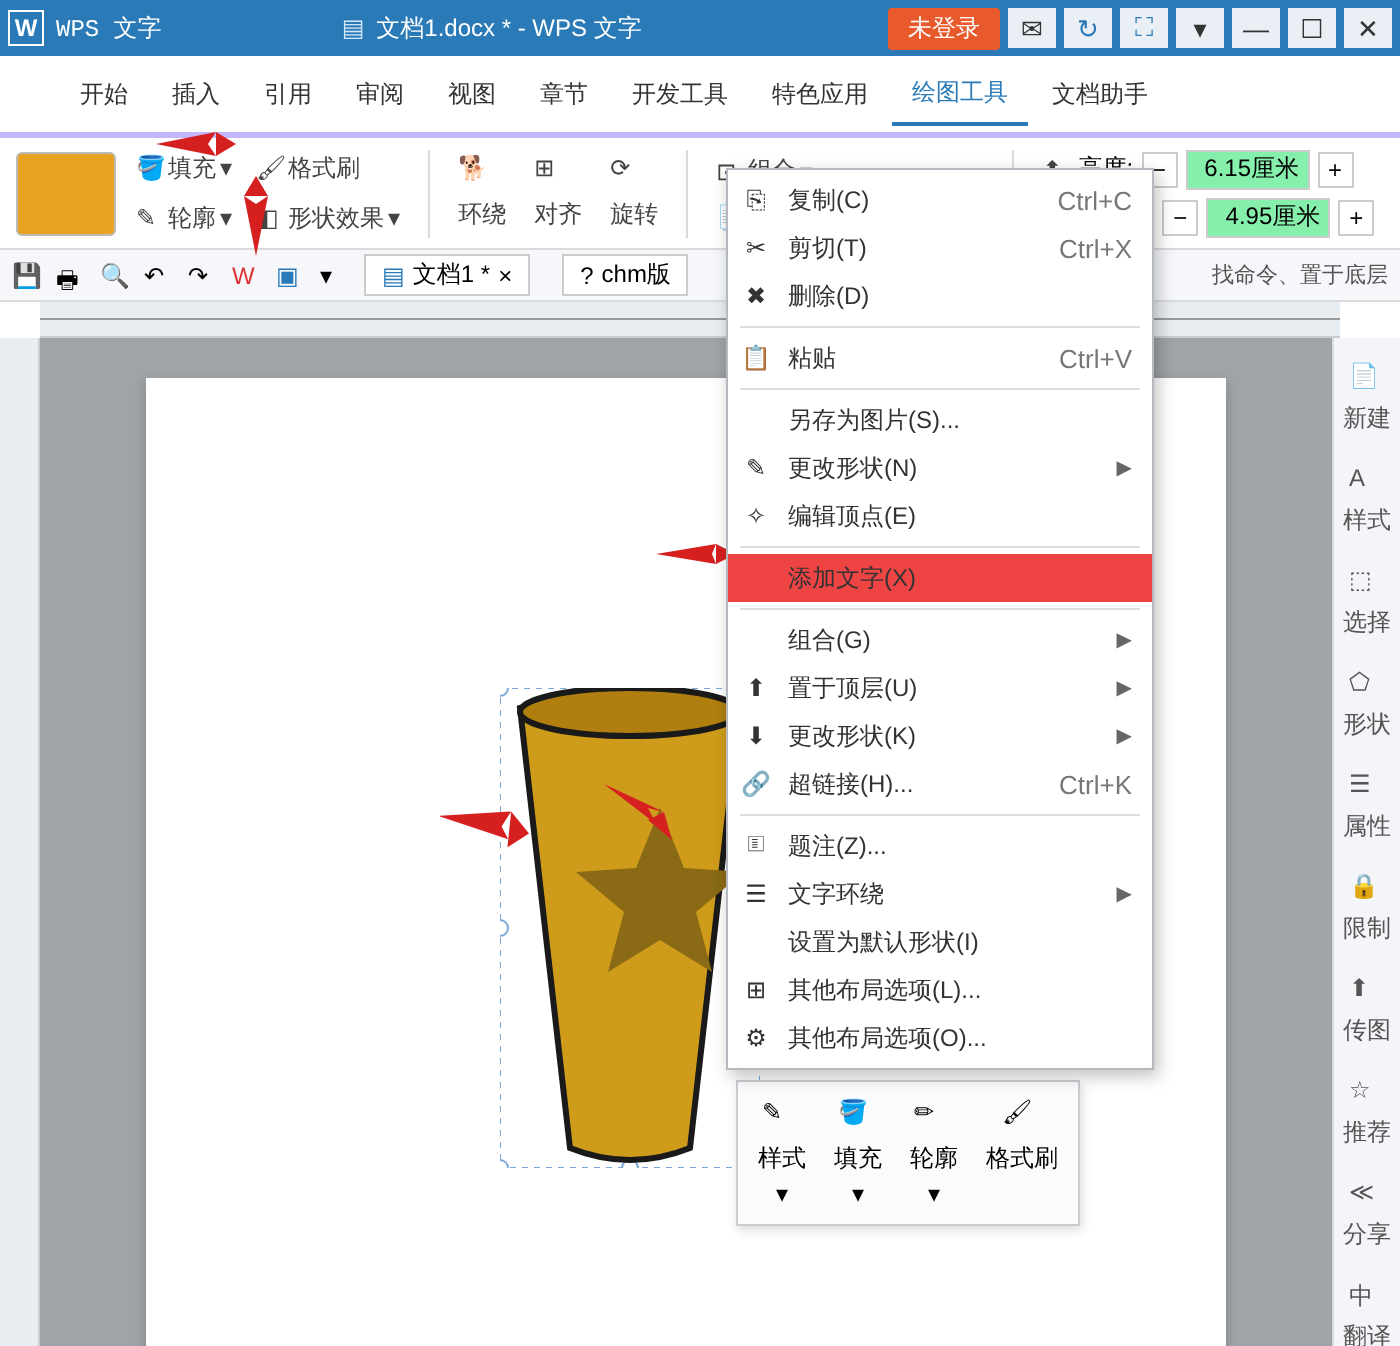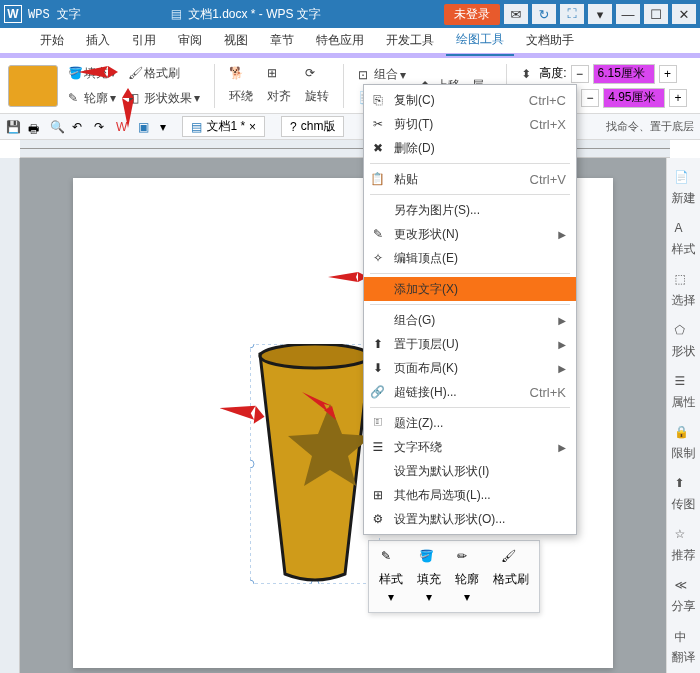--- a/index.html
+++ b/index.html
@@ -5,47 +5,47 @@
 * { margin: 0; padding: 0; box-sizing: border-box; font-family: "Microsoft YaHei", sans-serif; font-size: 12px; }
 body { width: 700px; height: 673px; background: #fff; overflow: hidden; position: relative; }
 .titlebar { height: 28px; background: #2a7ab8; display: flex; align-items: center; color: #fff; padding: 0 4px; }
 .titlebar .logo { width: 18px; height: 18px; border: 1px solid #fff; display: flex; align-items: center; justify-content: center; margin-right: 6px; font-weight: bold; }
 .titlebar .apptitle { font-size: 12px; font-family: Liberation Mono, monospace; }
 .titlebar .doc { margin-left: 90px; display: flex; align-items: center; gap: 6px; }
 .titlebar .right { margin-left: auto; display: flex; align-items: center; gap: 2px; }
 .titlebar .right .pill { background: #e85a2c; padding: 2px 10px; color: #fff; border-radius: 2px; }
 .titlebar .right .btn { width: 24px; height: 20px; display: flex; align-items: center; justify-content: center; color: #333; background: #e9eff5; margin-left: 2px; font-size: 13px; }
 .titlebar .right .btn.blue { color: #2a7ab8; }
-.menubar { height: 30px; background: #fff; border-bottom: 5px solid #c4b5fd; display: flex; align-items: center; padding-left: 30px; gap: 2px; }
+.menubar { height: 41px; background: #fff; border-bottom: 3px solid #c4b5fd; display: flex; align-items: center; padding-left: 30px; gap: 2px; }
 .menubar .tab { padding: 6px 10px; color: #333; cursor: pointer; }
 .menubar .tab.active { color: #2a7ab8; border-bottom: 2px solid #2a7ab8; }
 .toolbar { height: 56px; background: #fff; border-bottom: 1px solid #dadada; display: flex; align-items: center; padding: 4px 8px; gap: 6px; position: relative; }
 .tb-group { display: flex; flex-direction: column; gap: 4px; }
 .tb-row { display: flex; align-items: center; gap: 4px; }
 .tb-btn { display: flex; align-items: center; gap: 2px; padding: 2px 4px; color: #444; cursor: pointer; white-space: nowrap; }
 .tb-btn .ico { width: 14px; height: 14px; display: inline-block; }
 .shape-preview { width: 50px; height: 42px; background: #e8a320; border: 1px solid #bbb; border-radius: 3px; }
 .vsep { width: 1px; height: 44px; background: #dadada; margin: 0 4px; }
-.dim-input { width: 62px; height: 20px; border: 1px solid #ccc; padding: 0 4px; background: #d946ef; }
+.dim-input { width: 62px; height: 20px; border: 1px solid #ccc; padding: 0 4px; background: #86efac; text-align: right; }
 .spin { width: 18px; height: 18px; border: 1px solid #ccc; display: flex; align-items: center; justify-content: center; background: #fff; }
 .qat { height: 26px; background: #f5f7fa; border-bottom: 1px solid #dadada; display: flex; align-items: center; padding: 0 6px; gap: 8px; }
 .qat .ico { width: 14px; height: 14px; }
 .doctab { display: flex; align-items: center; background: #fff; border: 1px solid #ccc; padding: 1px 8px; gap: 4px; margin-left: 8px; }
 .ruler-h { height: 18px; background: #e8edf2; border-bottom: 1px solid #ccc; position: relative; margin-left: 20px; margin-right: 30px; }
 .ruler-h::before { content: ""; position: absolute; left: 0; right: 0; top: 8px; height: 1px; background: #999; }
 .content { display: flex; height: 540px; }
 .ruler-v { width: 20px; background: #e8edf2; border-right: 1px solid #ccc; }
 .page-area { flex: 1; background: #9ea4a8; overflow: hidden; position: relative; padding: 20px 10px; }
 .page { width: 540px; height: 490px; background: #fff; margin: 0 auto; box-shadow: 0 2px 6px rgba(0,0,0,0.2); position: relative; }
 .side-panel { width: 34px; background: #f3f5f8; border-left: 1px solid #dadada; display: flex; flex-direction: column; align-items: center; gap: 14px; padding-top: 12px; }
 .side-item { display: flex; flex-direction: column; align-items: center; gap: 2px; color: #555; font-size: 11px; cursor: pointer; }
 .side-item .ico { width: 18px; height: 18px; }
 .ctx-menu { position: absolute; left: 363px; top: 84px; width: 214px; background: #fff; border: 1px solid #b5b9bf; box-shadow: 2px 3px 8px rgba(0,0,0,0.25); z-index: 50; padding: 3px 0; }
 .ctx-item { display: flex; align-items: center; height: 24px; padding: 0 10px 0 30px; color: #333; cursor: pointer; position: relative; }
-.ctx-item.hover { background: #f97316; }
+.ctx-item.hover { background: #ef4444; }
 .ctx-item .shortcut { margin-left: auto; color: #777; font-size: 13px; }
 .ctx-item .sub-arrow { margin-left: auto; color: #666; font-size: 10px; }
 .ctx-item .ico { position: absolute; left: 6px; width: 16px; height: 16px; display: flex; align-items: center; justify-content: center; }
 .ctx-sep { height: 1px; background: #dcdcdc; margin: 3px 6px; }
 .float-toolbar { position: absolute; left: 368px; top: 540px; background: #fbfbfb; border: 1px solid #c9cdd2; box-shadow: 1px 2px 5px rgba(0,0,0,0.15); display: flex; padding: 4px; gap: 2px; z-index: 40; }
 .ft-btn { display: flex; flex-direction: column; align-items: center; gap: 2px; padding: 4px 6px; cursor: pointer; }
 .ft-btn .ico { width: 20px; height: 20px; }
 .cup { position: absolute; left: 250px; top: 344px; }
 .arrow-red { position: absolute; pointer-events: none; }
 .qat-right { margin-left: auto; color: #555; font-size: 11px; }
@@ -72,22 +72,22 @@
   </div>
 </div>
 
 <div class="menubar">
   <div class="tab">开始</div>
   <div class="tab">插入</div>
   <div class="tab">引用</div>
   <div class="tab">审阅</div>
   <div class="tab">视图</div>
   <div class="tab">章节</div>
+  <div class="tab">开发工具</div>
   <div class="tab">特色应用</div>
-  <div class="tab">开发工具</div>
   <div class="tab active">绘图工具</div>
   <div class="tab">文档助手</div>
 </div>
 
 <div class="toolbar">
   <div class="shape-preview"></div>
   <div class="tb-group">
     <div class="tb-row">
       <div class="tb-btn"><span class="ico">🪣</span><span>填充</span> ▾</div>
       <div class="tb-btn">
@@ -304,21 +304,21 @@
       <span>组合(G)</span>
       <span class="sub-arrow">▶</span>
     </div>
     <div class="ctx-item">
       <span class="ico">⬆</span>
       <span>置于顶层(U)</span>
       <span class="sub-arrow">▶</span>
     </div>
     <div class="ctx-item">
       <span class="ico">⬇</span>
-      <span>页面布局(K)</span>
+      <span>更改形状(K)</span>
       <span class="sub-arrow">▶</span>
     </div>
     <div class="ctx-item">
       <span class="ico">🔗</span>
       <span>超链接(H)...</span>
       <span class="shortcut">Ctrl+K</span>
     </div>
     <div class="ctx-sep"></div>
     <div class="ctx-item">
       <span class="ico">🗉</span>
@@ -331,21 +331,21 @@
     </div>
     <div class="ctx-item">
       <span>设置为默认形状(I)</span>
     </div>
     <div class="ctx-item">
       <span class="ico">⊞</span>
       <span>其他布局选项(L)...</span>
     </div>
     <div class="ctx-item">
       <span class="ico">⚙</span>
-      <span>设置为默认形状(O)...</span>
+      <span>其他布局选项(O)...</span>
     </div>
   </div>
 
 <div class="float-toolbar">
   <div class="ft-btn"><span class="ico">✎</span><span>样式</span> ▾</div>
   <div class="ft-btn"><span class="ico">🪣</span><span>填充</span> ▾</div>
   <div class="ft-btn"><span class="ico">✏</span><span>轮廓</span> ▾</div>
   <div class="ft-btn">
       <span class="ico">🖌</span>
       <span>格式刷</span>

